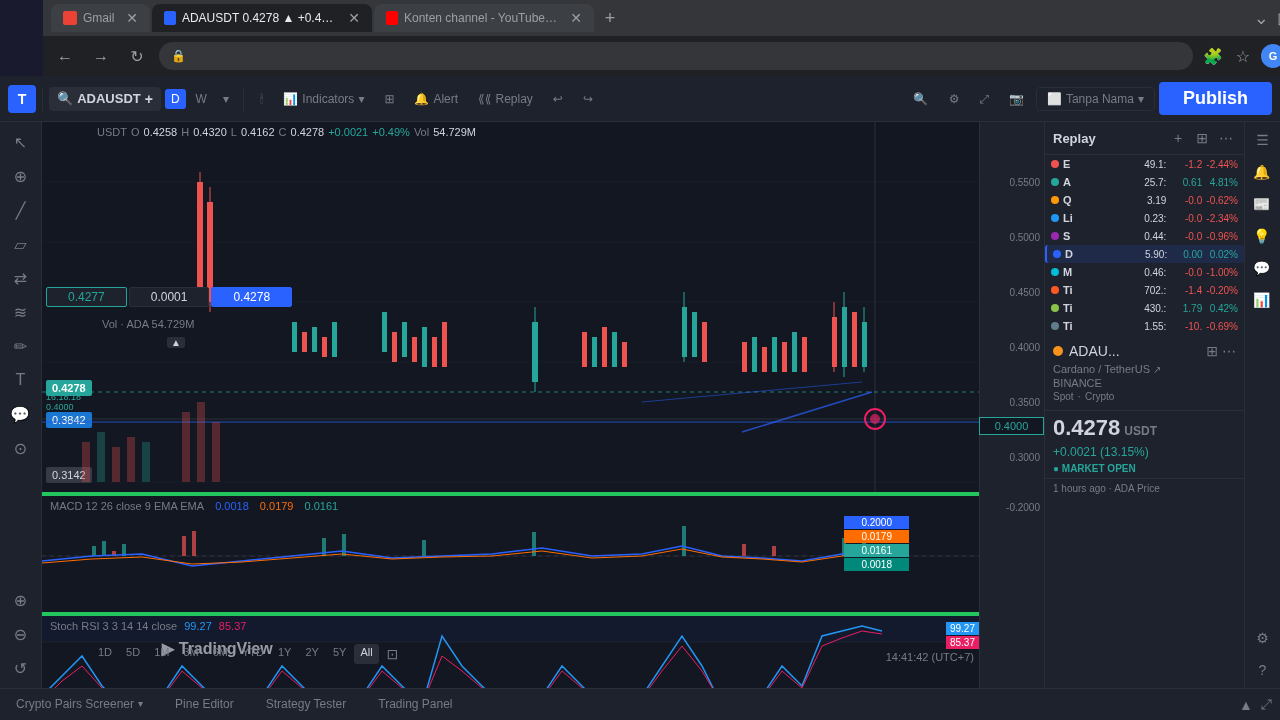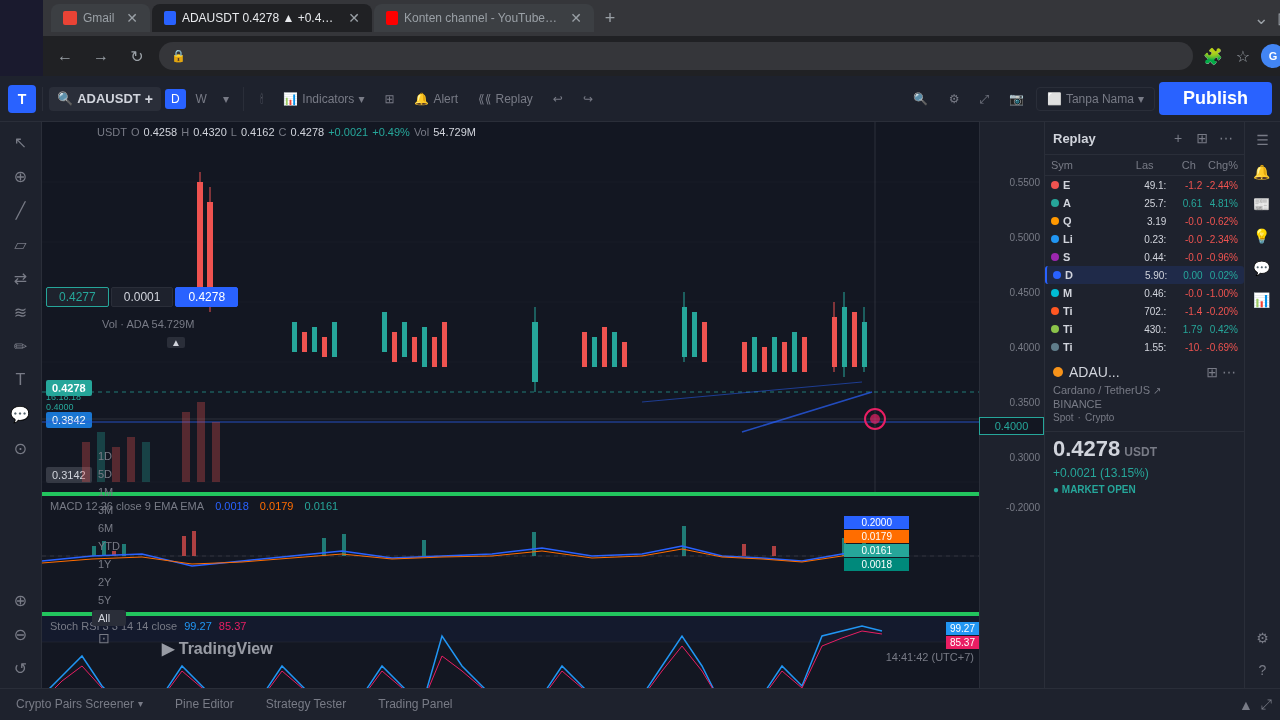--- a/index.html
+++ b/index.html
@@ -46,21 +46,21 @@
     .left-icon { width: 32px; height: 32px; display: flex; align-items: center; justify-content: center; color: #787b86; font-size: 16px; cursor: pointer; border-radius: 4px; }
 
     
     .chart-area { flex: 1; background: #131722; position: relative; overflow: hidden; }
 
     .ohlc-bar { position: absolute; top: 2px; left: 8px; display: flex; align-items: center; gap: 6px; font-size: 11px; color: #d1d4dc; z-index: 10; }
     .price-label { position: absolute; right: 4px; font-size: 10px; color: #787b86; }
 
     
     .input-boxes { position: absolute; top: 165px; left: 4px; display: flex; gap: 2px; z-index: 10; }
-    .input-box { background: #1e222d; border: 1px solid #2a2e39; padding: 2px 12px; font-size: 12px; color: #d1d4dc; border-radius: 2px; }
+    .input-box { background: #1e222d; border: 1px solid #2a2e39; padding: 2px 21px; font-size: 12px; color: #d1d4dc; border-radius: 2px; }
     .input-box.blue-bg { background: #2962ff; border-color: #2962ff; color: white; }
 
     
     .price-box-left { position: absolute; left: 4px; background: #26a69a; color: white; font-size: 11px; font-weight: bold; padding: 2px 6px; border-radius: 2px; }
     .price-box-blue { position: absolute; left: 4px; background: #1976d2; color: white; font-size: 11px; padding: 2px 6px; border-radius: 2px; }
     .price-box-dark { position: absolute; left: 4px; background: #363a45; color: #d1d4dc; font-size: 11px; padding: 2px 6px; border-radius: 2px; }
 
     
     .indicator-panel { position: absolute; left: 0; right: 65px; background: #131722; border-top: 4px solid #22c55e; }
     .indicator-label { position: absolute; top: 4px; left: 8px; font-size: 11px; color: #787b86; }
@@ -477,21 +477,21 @@
 
       <div style="position:absolute;top:370px;right:0;width:65px;background:#1e222d;height:250px;border-left:1px solid #2a2e39;">
         <div class="price-label" style="top:10px;">-0.2000</div>
         <div class="price-label" style="top:495px;font-size:10px;"></div>
       </div>
 
       <div class="tradingview-logo">
         <span>▶ TradingView</span>
       </div>
 
-      <div class="period-bar" style="bottom:40px;flex-direction:column;">
+      <div class="period-bar" style="bottom:24px;">
         <div class="per-btn">1D</div>
         <div class="per-btn">5D</div>
         <div class="per-btn">1M</div>
         <div class="per-btn">3M</div>
         <div class="per-btn">6M</div>
         <div class="per-btn">YTD</div>
         <div class="per-btn">1Y</div>
         <div class="per-btn">2Y</div>
         <div class="per-btn">5Y</div>
         <div class="per-btn active">All</div>
@@ -504,26 +504,20 @@
     <div class="right-panel">
       <div class="right-panel-header">
         <span class="daftar-btn">Replay</span>
         <div class="right-header-icons">
           <span class="r-icon">+</span>
           <span class="r-icon">⊞</span>
           <span class="r-icon">⋯</span>
         </div>
       </div>
 
-      <div class="watchlist-header">
-        <span class="wl-col sym">Sym</span>
-        <span class="wl-col">Las</span>
-        <span class="wl-col">Ch</span>
-        <span class="wl-col">Chg%</span>
-      </div>
 
       <div id="watchlist-items">
           <div class="watchlist-item">
     <div class="wi-dot" style="background:#ef5350"></div>
     <div class="wi-sym">E</div>
     <div class="wi-price">49.1:</div>
     <div class="wi-chg neg">-1.2</div>
     <div class="wi-chg-pct neg">-2.44%</div>
   </div>
           <div class="watchlist-item">
@@ -615,20 +609,21 @@
       <div class="big-price">
         <span>0.4278</span>
         <span class="big-price-currency">USDT</span>
       </div>
       <div class="price-change pos">
         <span>+0.0021</span>
         <span>(13.15%)</span>
       </div>
       <div class="market-status">● MARKET OPEN</div>
 
+      <div style="padding:4px 8px;font-size:10px;color:#787b86;border-top:1px solid #2a2e39;">1 hours ago · ADA Price</div>
     </div>
 
     <div class="right-icons">
       <div class="r-vert-icon">☰</div>
       <div class="r-vert-icon">🔔</div>
       <div class="r-vert-icon">📰</div>
       <div class="r-vert-icon">💡</div>
       <div class="r-vert-icon">💬</div>
       <div class="r-vert-icon">📊</div>
       <div style="flex:1;"></div>

